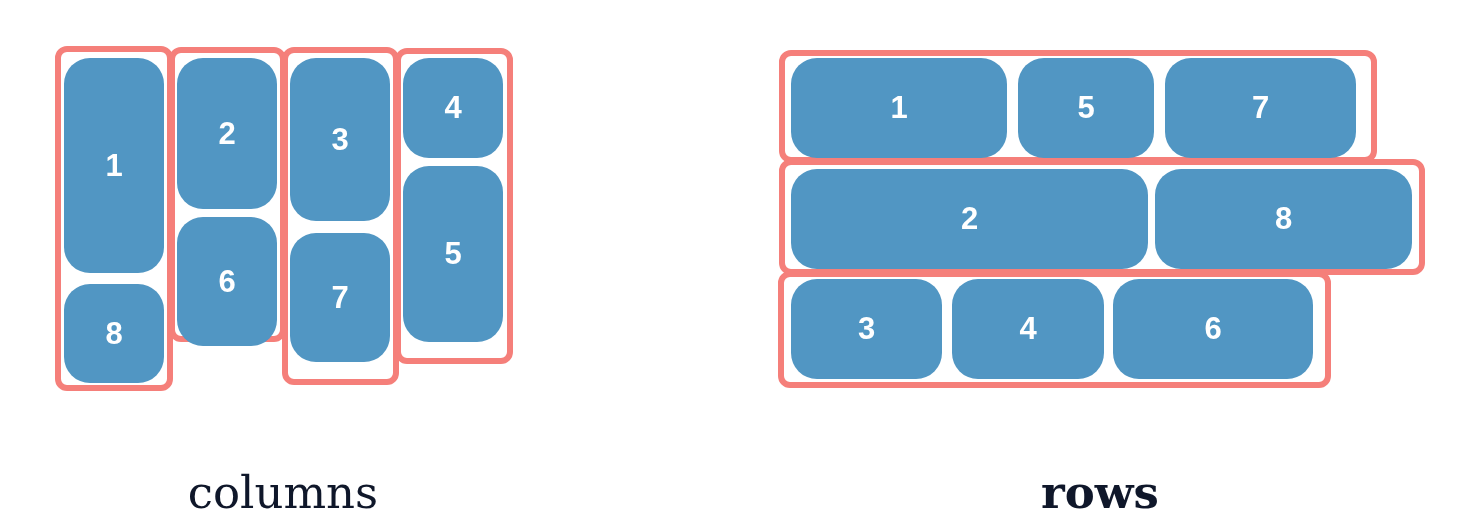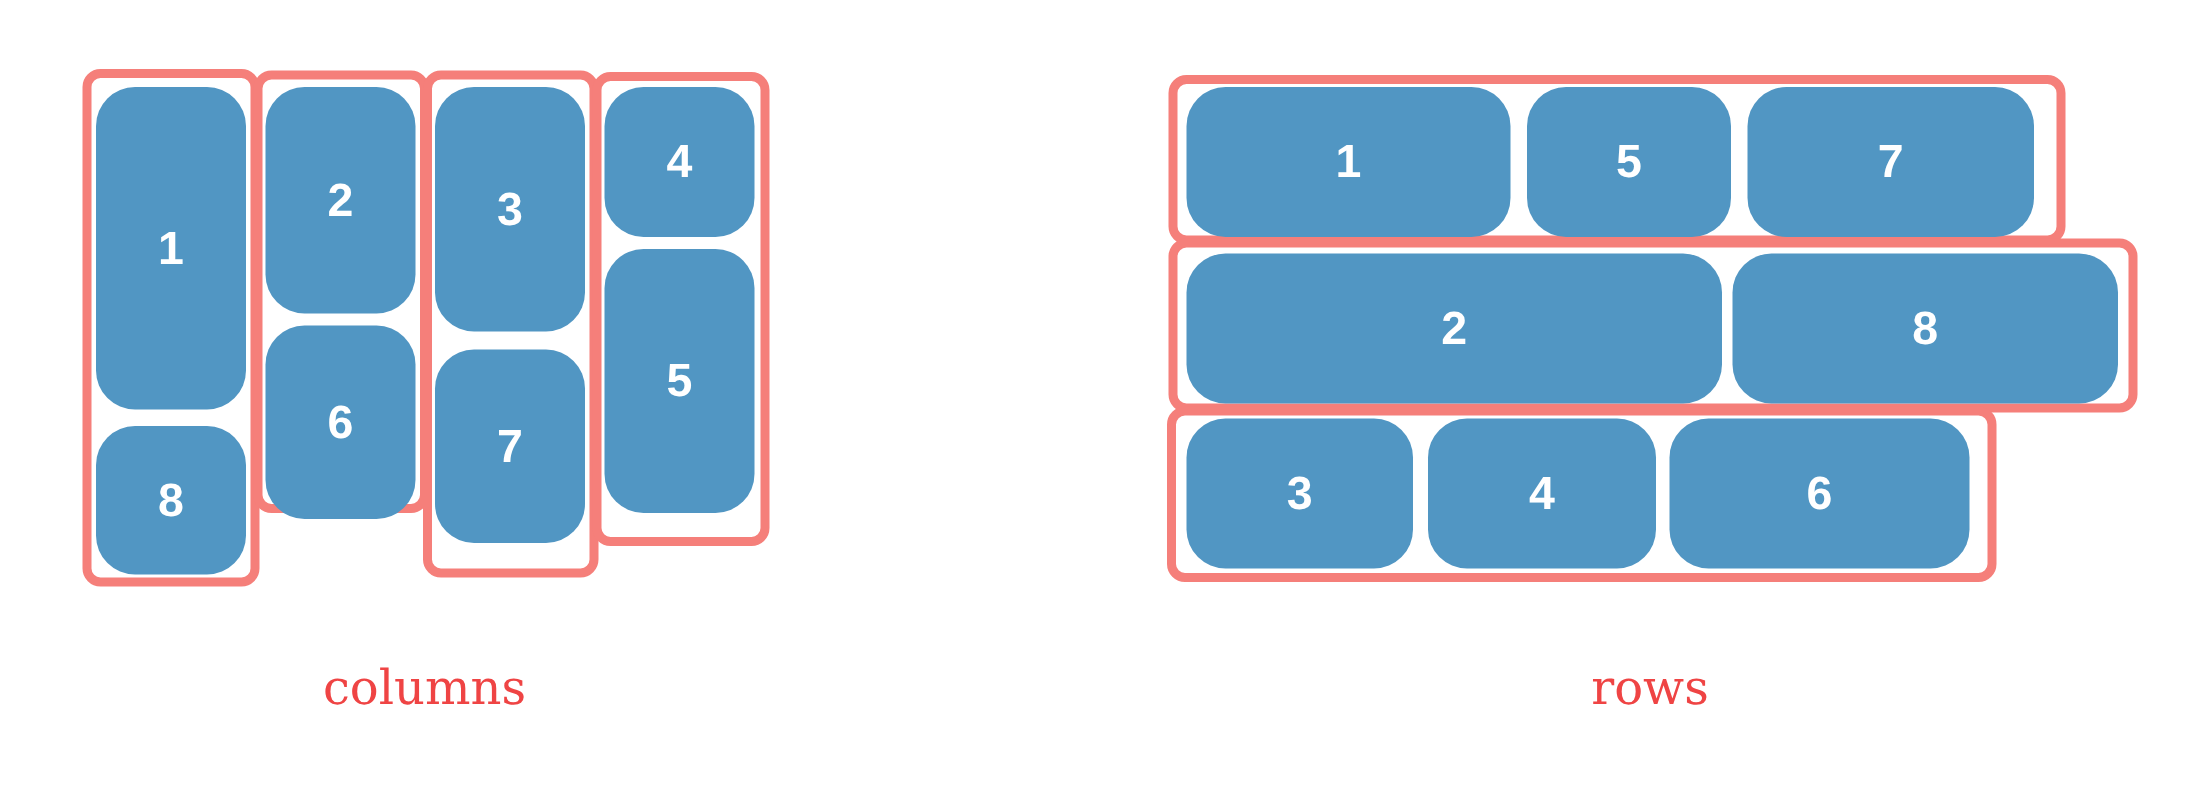--- a/index.html
+++ b/index.html
@@ -20,24 +20,25 @@
       font-weight: bold;
       font-size: 31px;
       display: flex;
       align-items: center;
       justify-content: center;
       box-sizing: border-box;
     }
     .caption {
       position: absolute;
       font-family: "DejaVu Serif", serif;
-      color: #ef4444;
-      font-size: 32px;
+      color: #0f172a;
+      font-size: 45px;
       line-height: 1;
       text-align: center;
+      margin-top: 28px;
     }
   </style>
 </head>
 <body>
 
 <div>
 
   <div class="frame" style="left:55px; top:46px; width:118px; height:345px;"></div>
   <div class="tile" style="left:64px; top:58px; width:100px; height:215px;">
       <span>1</span>
@@ -99,14 +100,14 @@
       <span>3</span>
     </div>
   <div class="tile" style="left:952px; top:279px; width:152px; height:100px;">
       <span>4</span>
     </div>
 
   <div class="tile" style="left:1113px; top:279px; width:200px; height:100px;">
       <span>6</span>
     </div>
 
-  <div class="caption" style="left:1000px; top:442px; width:200px;">rows</div>
+  <div class="caption" style="left:1000px; top:442px; width:200px;font-weight:bold;">rows</div>
 </div>
 
 </body></html>

